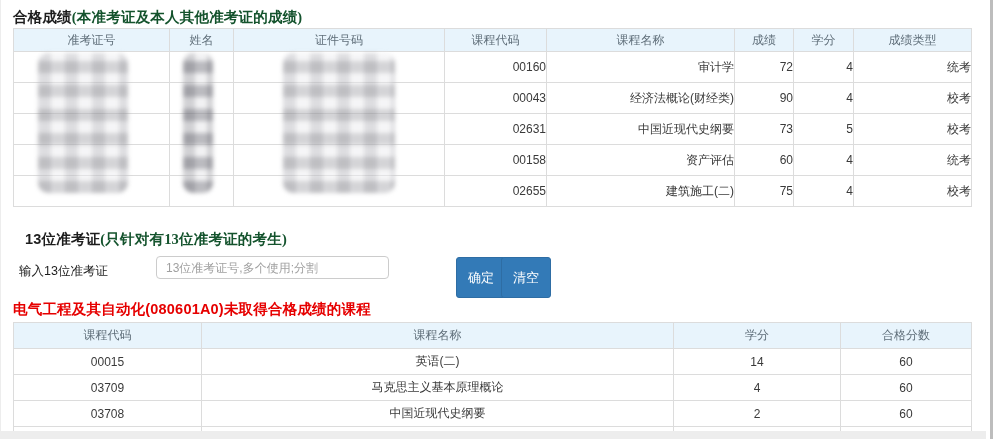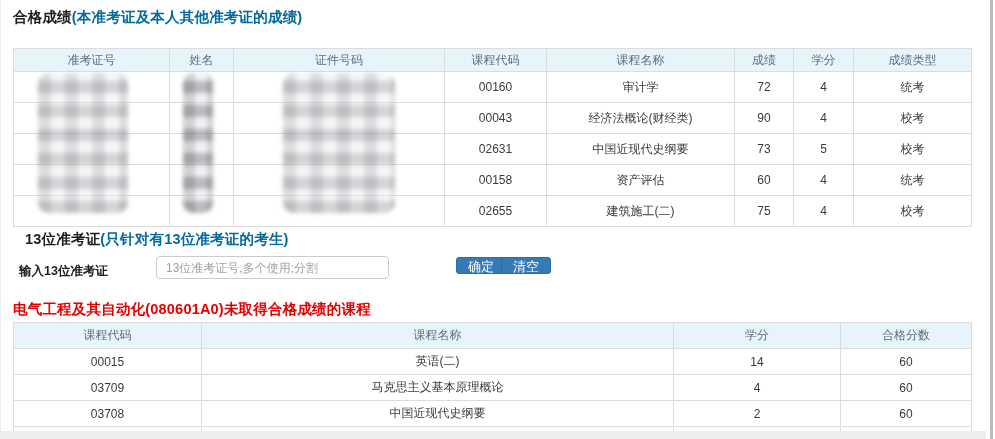--- a/index.html
+++ b/index.html
@@ -5,72 +5,72 @@
   * { box-sizing: border-box; margin: 0; padding: 0; }
   html,body { width:995px; height:439px; }
   body {
     position: relative;
     background: #ffffff;
     font-family: "Liberation Sans", "DejaVu Sans", sans-serif;
     overflow: hidden;
     border-left: 1px solid #ededed;
   }
   .section-title { position:absolute; left:12px; font-size:14.5px; font-weight:bold; color:#1d1d1d; letter-spacing:.2px; }
-  .section-title .red { color:#0369a1; }
+  .section-title .red { color:#14532d;font-family:Liberation Serif, serif; }
   .section-title.all-red { color:#e60000; }
 
   table { border-collapse: collapse; table-layout: fixed; width: 958px; background:#fff; }
   th, td {
     border: 1px solid #dcdcdc;
     text-align: center;
     font-size: 12px;
     color: #3a3a3a;
     overflow: hidden;
     white-space: nowrap;
   }
   th {
     background: #e8f4fc;
     color: #5f6e79;
     font-weight: normal;
     height: 23px;
   }
-  #passed-table td { height: 31px; }
+  #passed-table td { height: 31px; text-align: right; }
   #pending-table th { height: 26px; }
   #pending-table td { height: 26px; }
 
   
   .table-wrap { position:absolute; left:12px; }
   .redact {
     position:absolute;
     border-radius: 10px;
     filter: blur(2px);
     background-image:
       repeating-linear-gradient(0deg, rgba(150,150,156,0.38) 0 12px, rgba(235,235,238,0.30) 12px 24px),
       repeating-linear-gradient(90deg, rgba(140,140,148,0.34) 0 13px, rgba(240,240,242,0.28) 13px 27px);
   }
   .redact.dark {
     background-image:
       repeating-linear-gradient(0deg, rgba(120,120,128,0.48) 0 12px, rgba(225,225,228,0.32) 12px 24px),
       repeating-linear-gradient(90deg, rgba(120,120,128,0.40) 0 12px, rgba(235,235,238,0.30) 12px 24px);
   }
 
-  .input-label { position:absolute; left:18px; top:263px; font-size:12.5px; font-weight:bold; color:#1d1d1d; }
+  .input-label { position:absolute; left:18px; top:263px; font-size:12.5px; font-weight:normal; color:#1d1d1d; }
   .ticket-input {
     position:absolute; left:155px; top:256px;
     width:233px; height:23px;
     border:1px solid #cccccc; border-radius:4px;
     padding:0 9px; font-size:12px; color:#333;
     font-family:"Liberation Sans","DejaVu Sans",sans-serif;
     outline:none;
   }
   .ticket-input::placeholder { color:#a0a0a0; }
 
   .btn {
     position:absolute; top:257px;
-    height:17px; padding:0 11px;
+    height:41px; padding:0 11px;
     background:#337ab7; border:1px solid #2e6da4; border-radius:3px;
     color:#ffffff; font-size:13px; cursor:pointer;
     font-family:"Liberation Sans","DejaVu Sans",sans-serif;
   }
   #confirm-btn { left:455px; }
   #clear-btn   { left:500px; }
 
   .bottom-bar {
     position:absolute; left:0; bottom:0;
     width:985px; height:8px; background:#ededed;
@@ -80,21 +80,21 @@
     width:3px; height:439px; background:#bdbdbd;
   }
 </style>
 </head>
 <body>
 
 <div class="section-title" style="top:8px;">
   <span>合格成绩</span><span class="red">(本准考证及本人其他准考证的成绩)</span>
 </div>
 
-<div class="table-wrap" style="top:48px;">
+<div class="table-wrap" style="top:28px;">
   <table id="passed-table">
     <colgroup>
       <col style="width:156px">
         <col style="width:64px">
         <col style="width:211px">
         <col style="width:102px">
       <col style="width:188px">
         <col style="width:59px">
         <col style="width:60px">
         <col style="width:118px">

